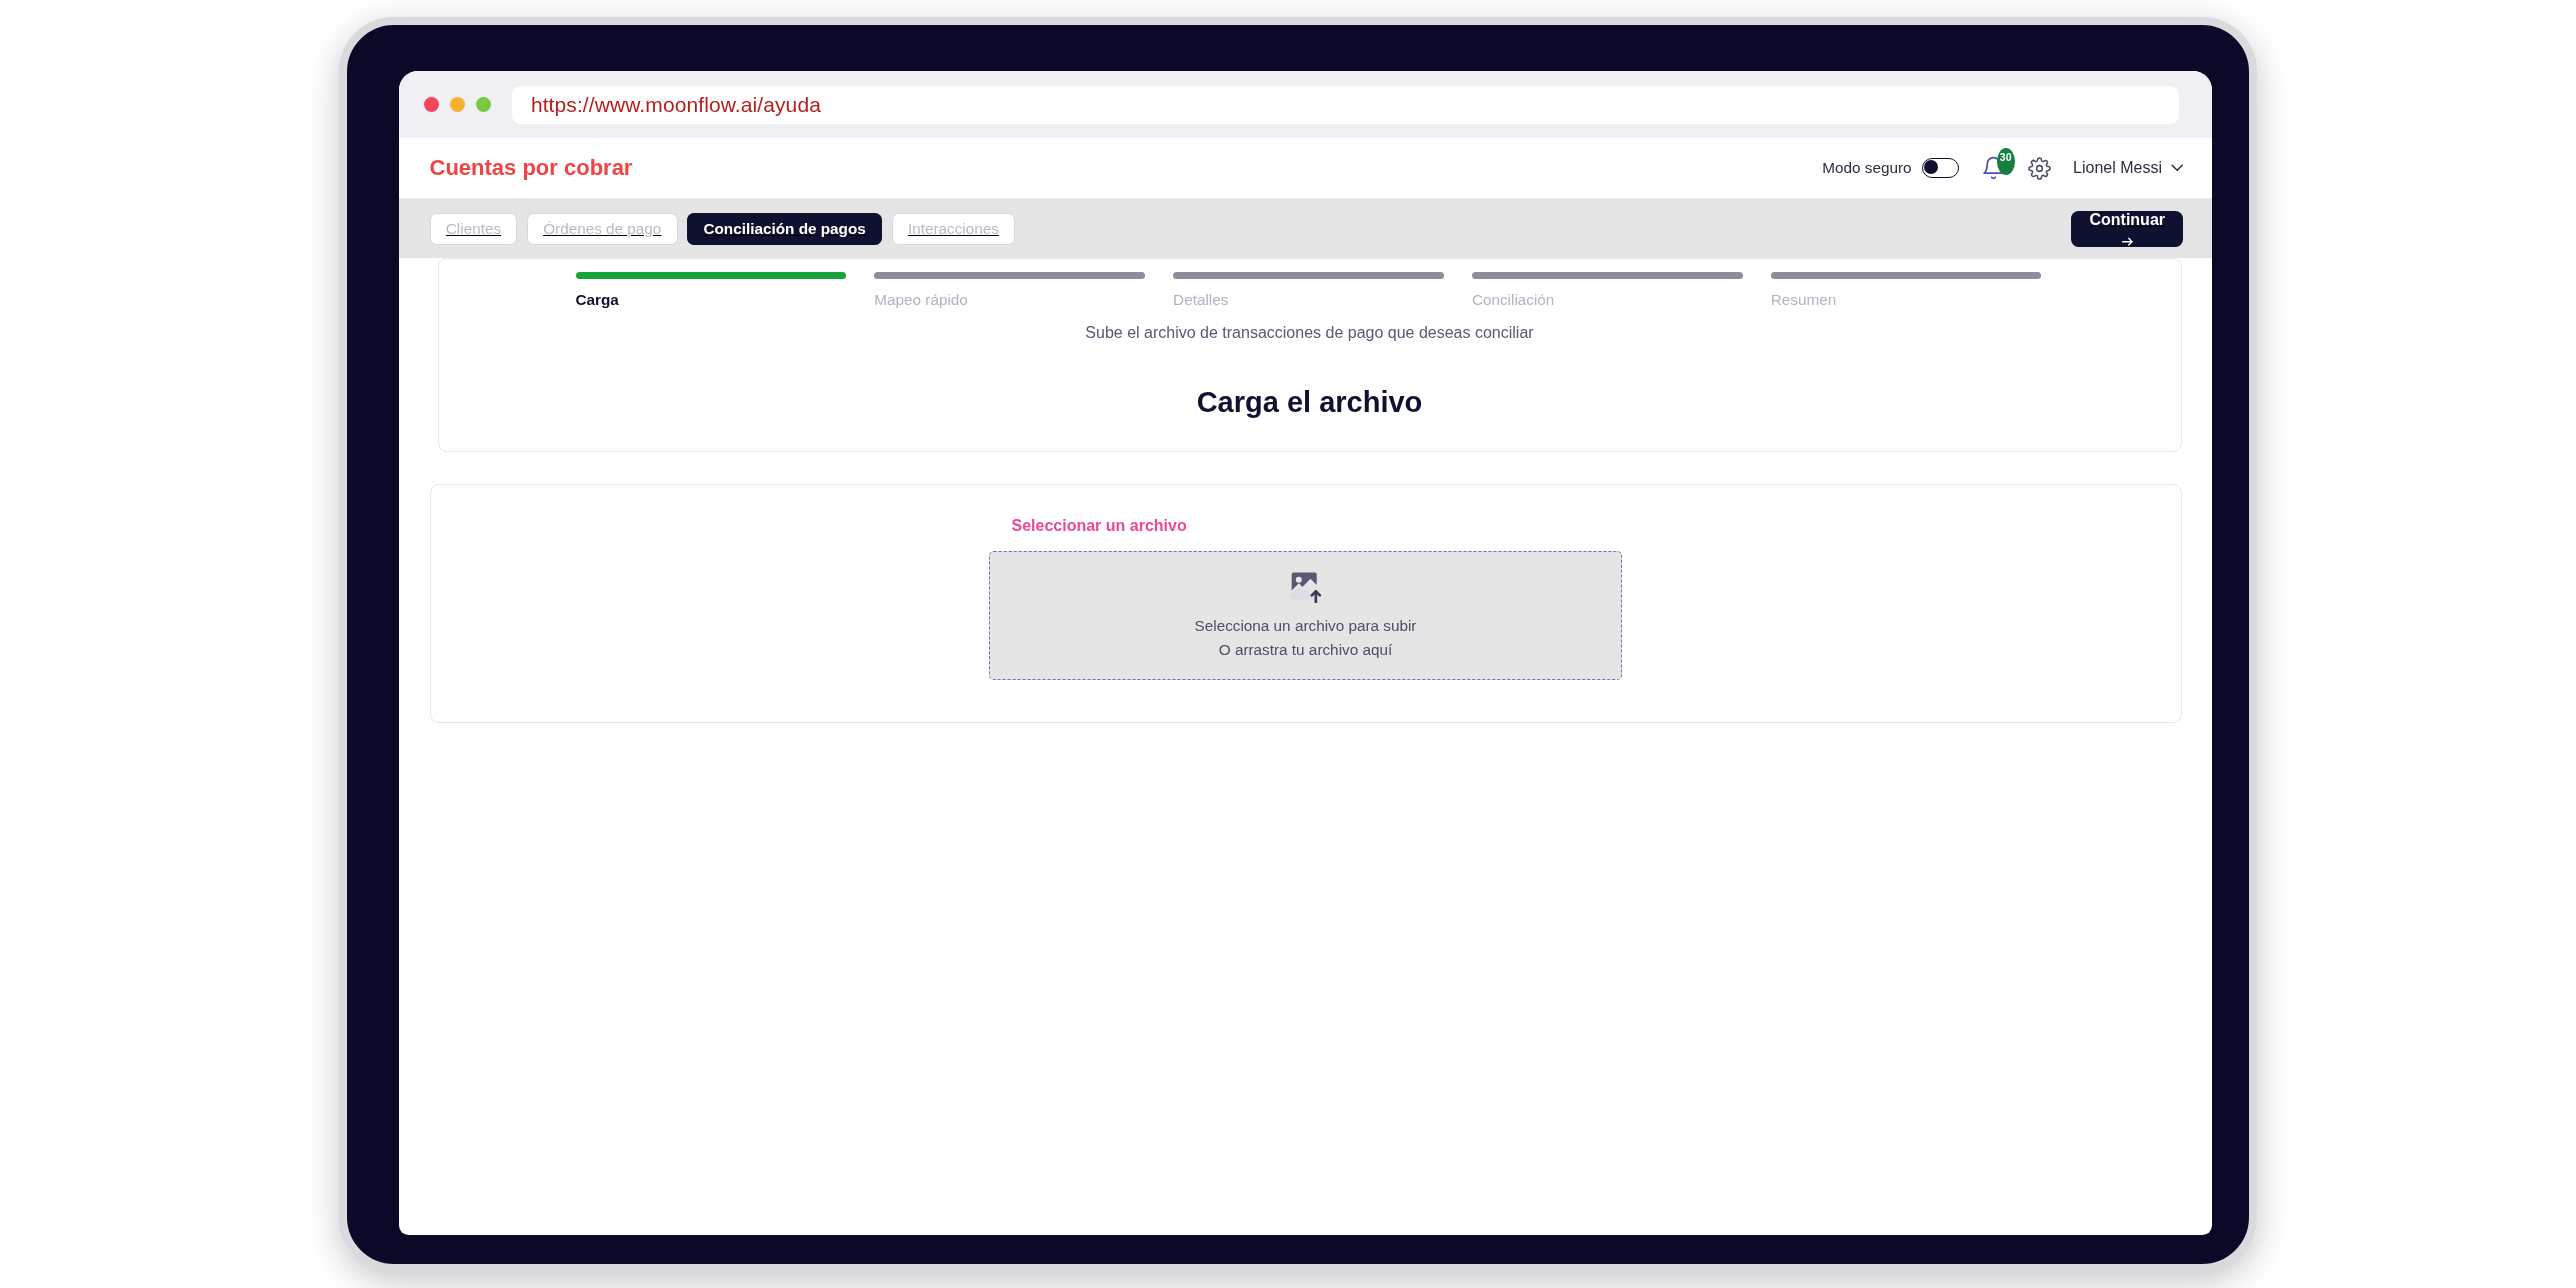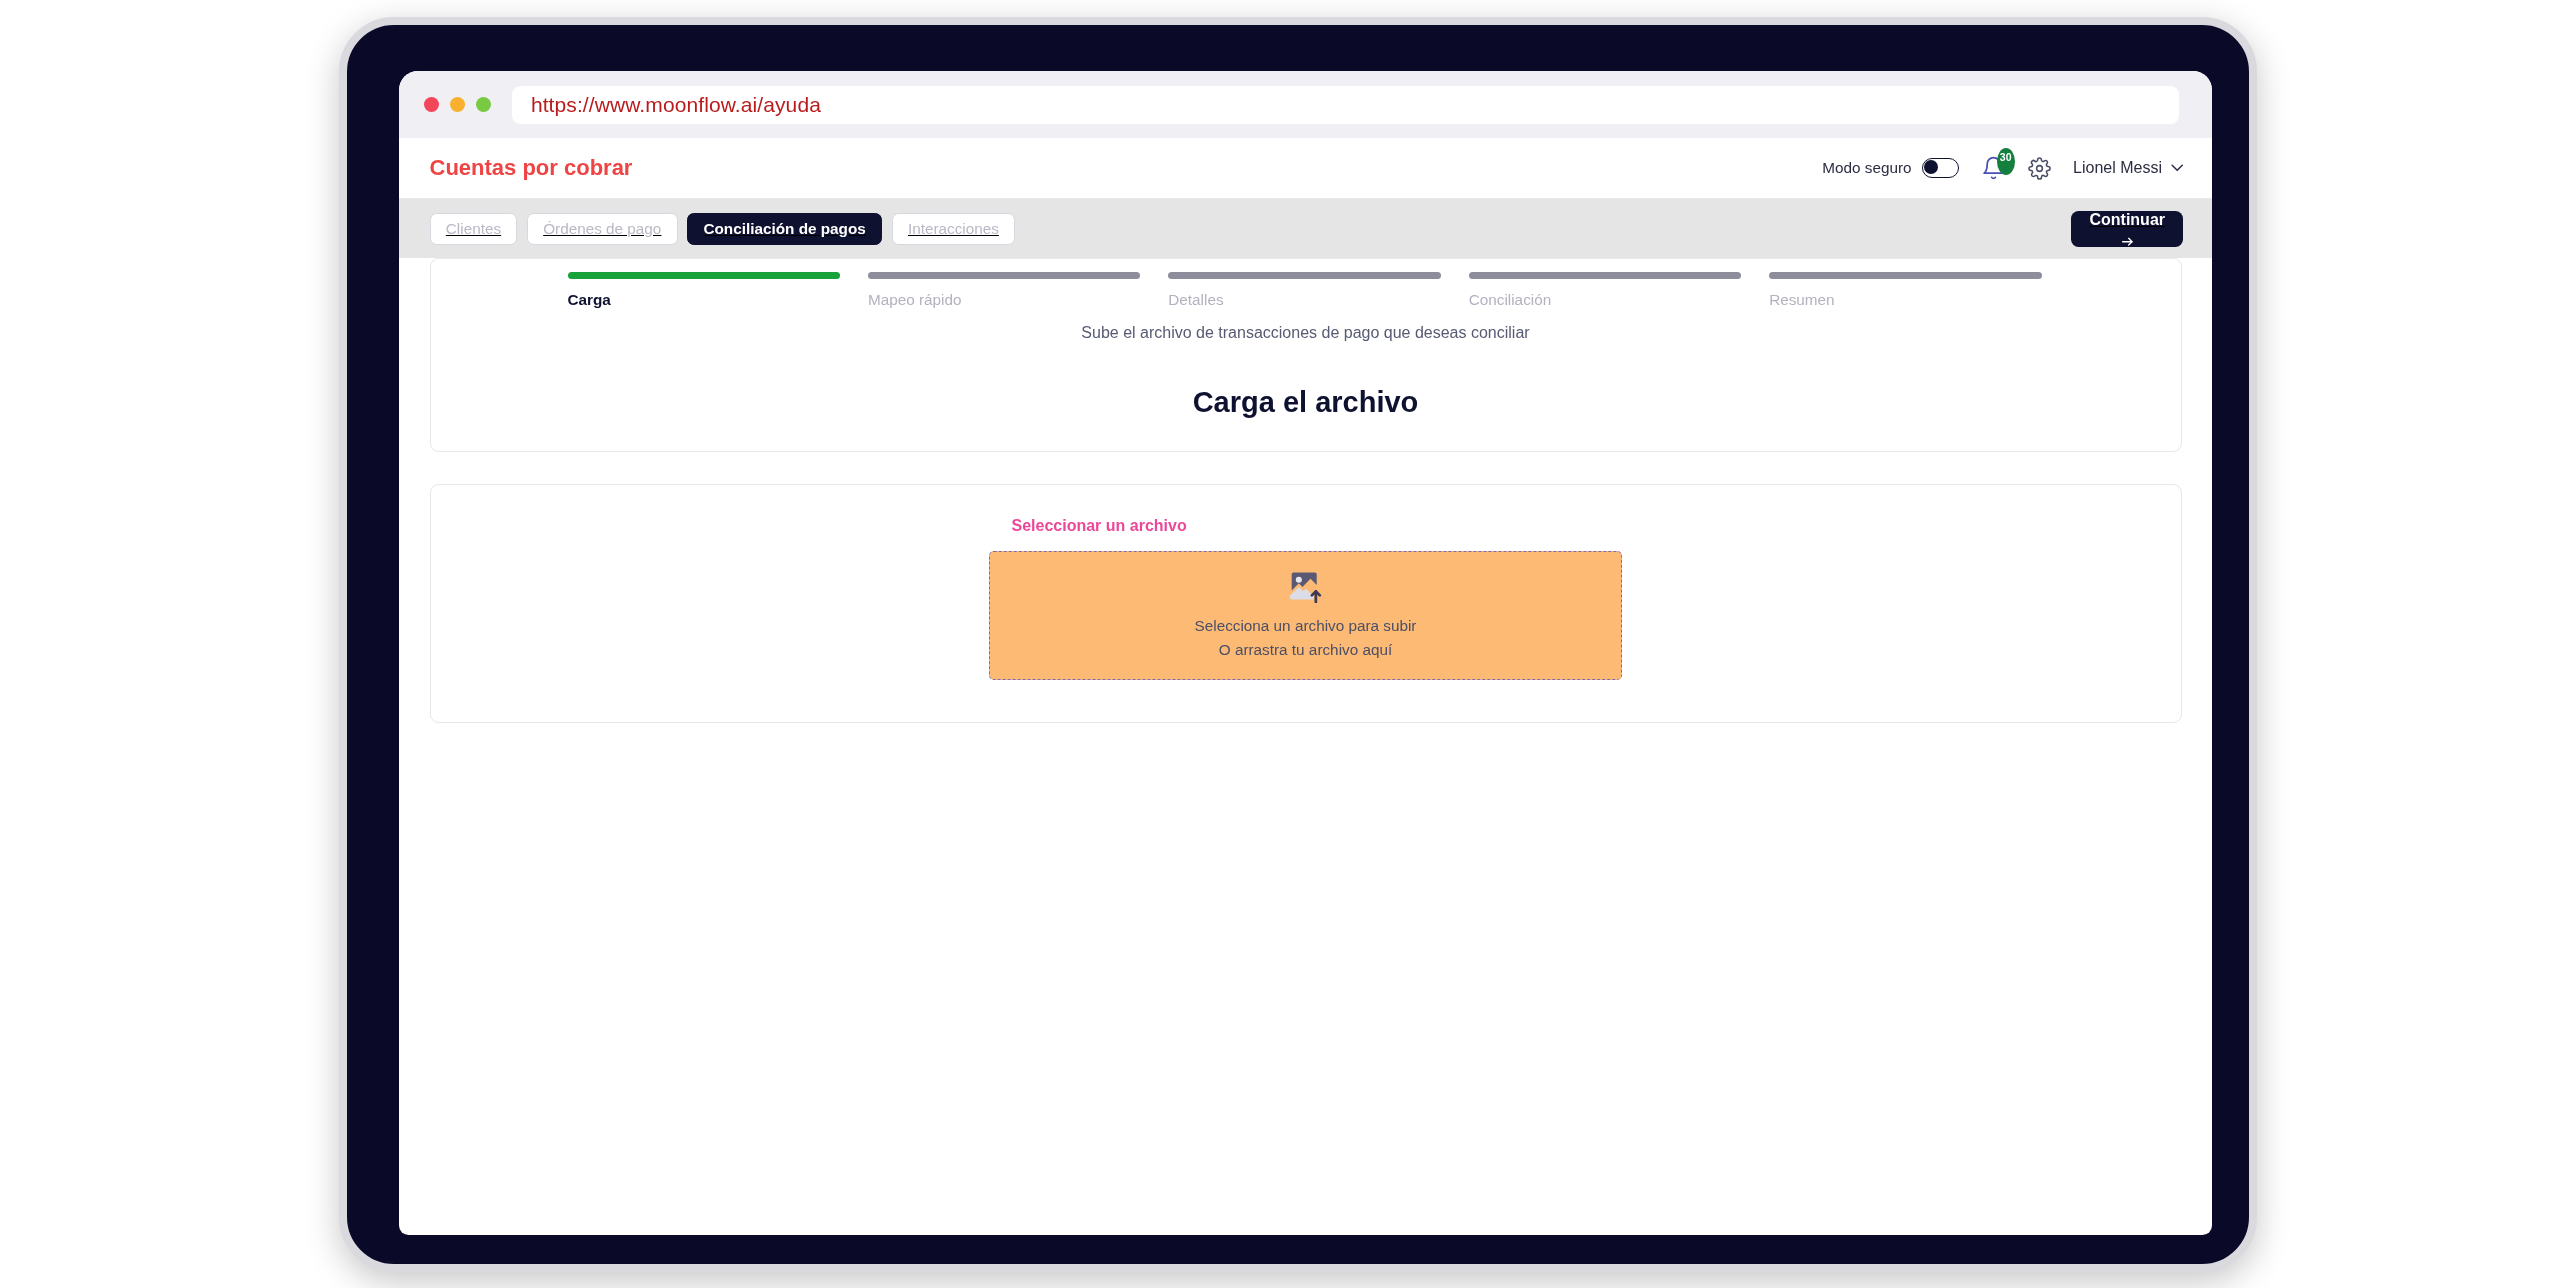--- a/index.html
+++ b/index.html
@@ -165,21 +165,21 @@
 
   
   #content { padding: 0 30.5px; background: #ffffff; }
 
   .card {
     border: 1px solid #e6e6ec;
     border-radius: 8.6px;
     background: #ffffff;
   }
 
-  #stepper-card { padding: 13px 34px 32px; }
+  #stepper-card { padding: 13px 34px 32px; margin-left: 8px; }
 
   #stepper { display: flex; gap: 28px; padding: 0 105px 0 103px; }
   .step { flex: 1; }
   .step-bar { height: 6.7px; border-radius: 3.8px; background: #8d8d9b; }
   .step.done .step-bar { background: #18a23a; }
   .step-label {
     margin-top: 12.4px;
     font-size: 15.3px;
     color: #b2b2c0;
     white-space: nowrap;
@@ -213,21 +213,21 @@
     margin: 16px auto 0;
     width: 633px;
     height: 129px;
     border: 1.9px dashed #7c6bb0;
     border-radius: 4.8px;
     display: flex;
     flex-direction: column;
     align-items: center;
     justify-content: center;
     cursor: pointer;
-    background: #fdba74;
+    background: #e5e5e5;
   }
   #dropzone-icon { margin-bottom: 11.4px; }
   .dropzone-text { font-size: 15.3px; color: #4b4f66; line-height: 1.55; }
 </style>
 </head>
 <body>
 
 <div id="device-frame">
   <div id="device-screen">
 

